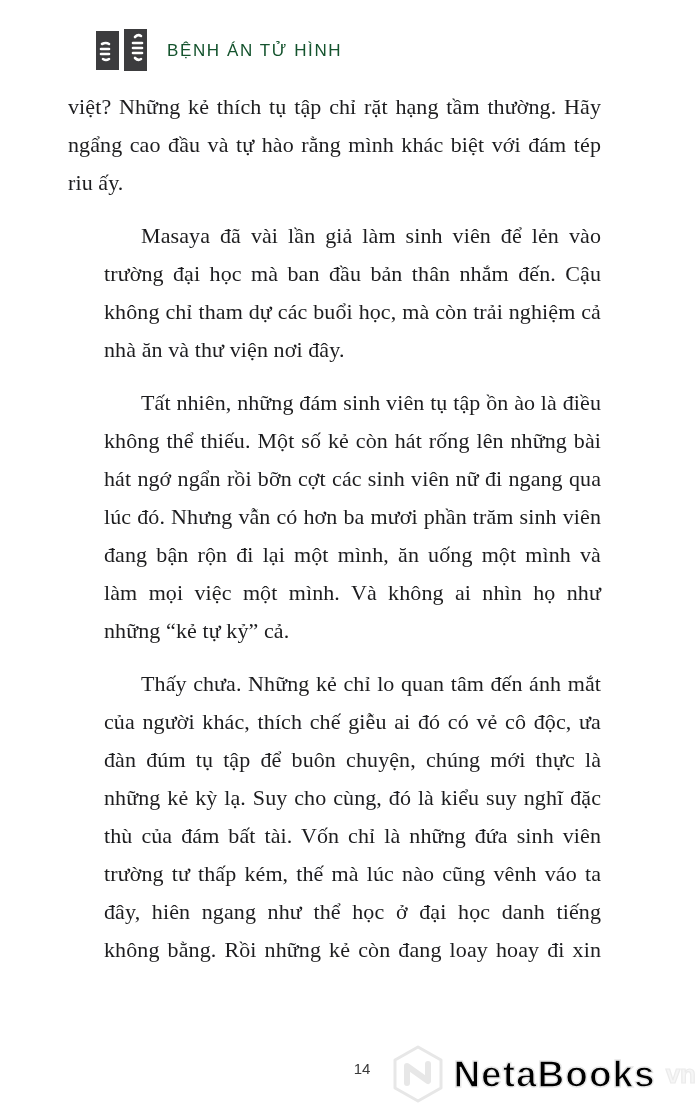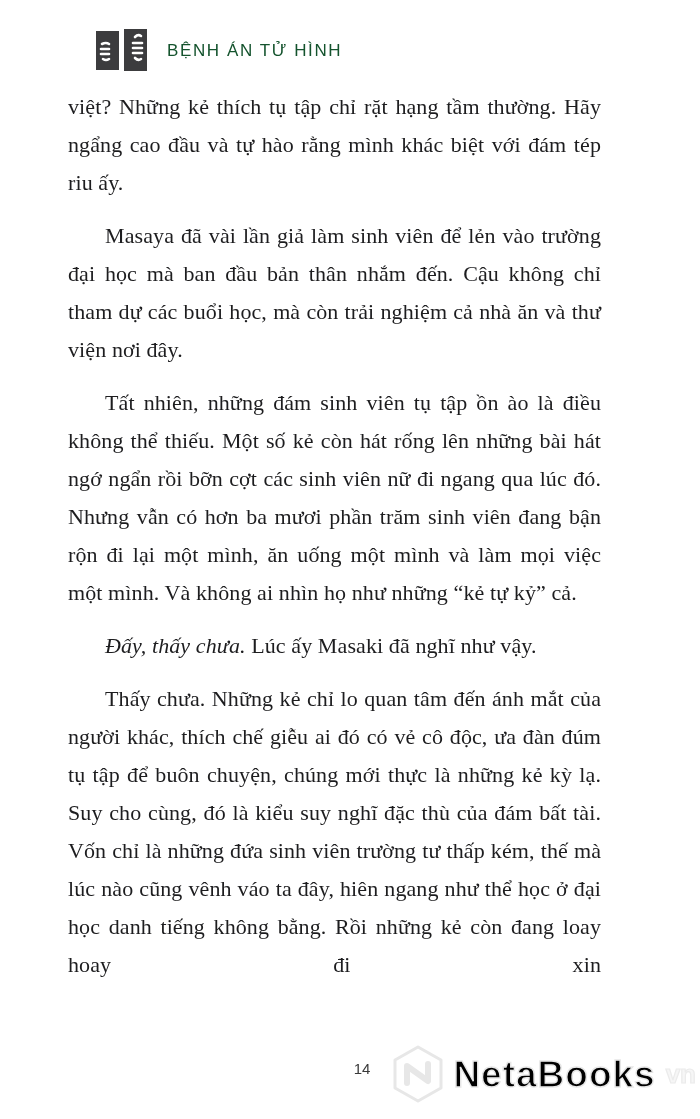--- a/index.html
+++ b/index.html
@@ -44,21 +44,21 @@
     width: 533px;
   }
   .content p.para {
     margin: 0 0 15px 0;
     font-size: 22px;
     line-height: 38px;
     color: #1d1d1f;
     text-align: justify;
     letter-spacing: 0.1px;
   }
-  .content p.para.indent { text-indent: 37px; }
+  .content p.para.indent { text-indent: 37px; margin-left: 36px; }
   .content p.para.continues { text-align-last: justify; }
   .italic { font-style: italic; }
 
   
   .page-number {
     position: absolute;
     left: 0;
     bottom: 42px;
     width: 100%;
     text-align: center;
@@ -123,21 +123,20 @@
         <path d="M40 30 q3 3 6 1"></path>
       </g>
     </svg>
     <div class="header-title">BỆNH ÁN TỬ HÌNH</div>
   </div>
 
   <main class="content">
       <p class="para"><span>việt? Những kẻ thích tụ tập chỉ rặt hạng tầm thường. Hãy ngẩng cao đầu và tự hào rằng mình khác biệt với đám tép riu ấy.</span></p>
       <p class="para indent"><span>Masaya đã vài lần giả làm sinh viên để lẻn vào trường đại học mà ban đầu bản thân nhắm đến. Cậu không chỉ tham dự các buổi học, mà còn trải nghiệm cả nhà ăn và thư viện nơi đây.</span></p>
       <p class="para indent"><span>Tất nhiên, những đám sinh viên tụ tập ồn ào là điều không thể thiếu. Một số kẻ còn hát rống lên những bài hát ngớ ngẩn rồi bỡn cợt các sinh viên nữ đi ngang qua lúc đó. Nhưng vẫn có hơn ba mươi phần trăm sinh viên đang bận rộn đi lại một mình, ăn uống một mình và làm mọi việc một mình. Và không ai nhìn họ như những “kẻ tự kỷ” cả.</span></p>
-      <p class="para indent"><span class="italic">Đấy, thấy chưa.</span><span> Lúc ấy Masaki đã nghĩ như vậy.</span></p>
       <p class="para indent continues"><span>Thấy chưa. Những kẻ chỉ lo quan tâm đến ánh mắt của người khác, thích chế giễu ai đó có vẻ cô độc, ưa đàn đúm tụ tập để buôn chuyện, chúng mới thực là những kẻ kỳ lạ. Suy cho cùng, đó là kiểu suy nghĩ đặc thù của đám bất tài. Vốn chỉ là những đứa sinh viên trường tư thấp kém, thế mà lúc nào cũng vênh váo ta đây, hiên ngang như thể học ở đại học danh tiếng không bằng. Rồi những kẻ còn đang loay hoay đi xin</span></p>
     </main>
 
   <div class="page-number">14</div>
 
   <div class="watermark">
     <svg class="watermark-hex" width="54" height="58" viewBox="0 0 54 58" aria-hidden="true">
       <polygon points="27,2 50,15 50,43 27,56 4,43 4,15" fill="none" stroke="#e7e7e7" stroke-width="3" stroke-linejoin="round"></polygon>
       <path d="M16 38 L16 21 L37 36 L37 19" fill="none" stroke="#e7e7e7" stroke-width="6" stroke-linecap="round" stroke-linejoin="round"></path>
     </svg>

